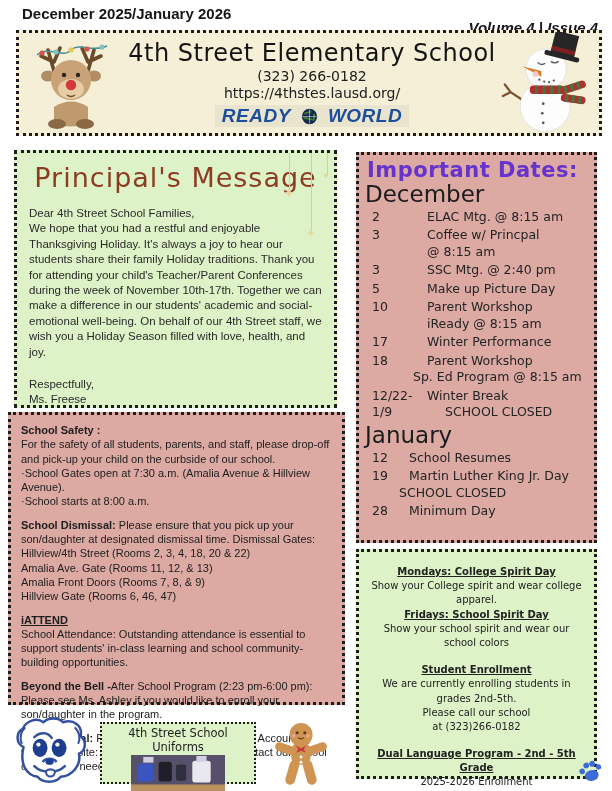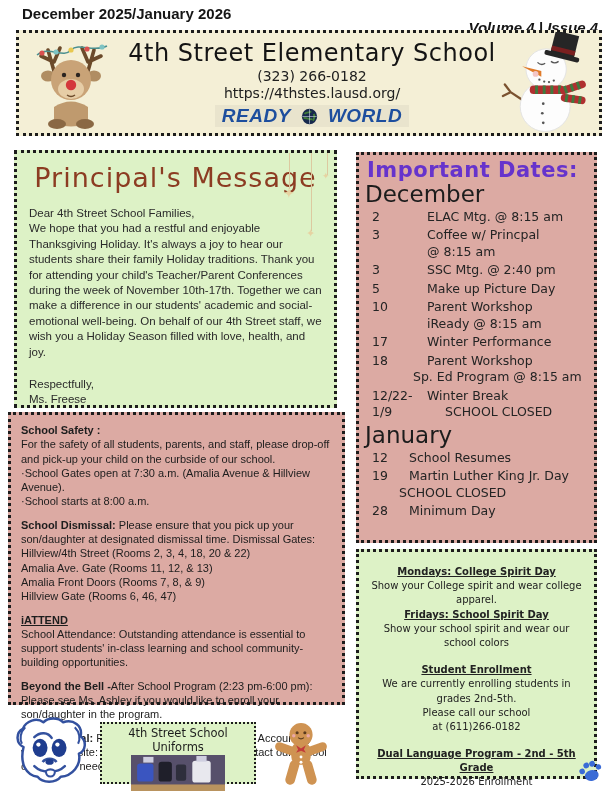--- a/index.html
+++ b/index.html
@@ -294,21 +294,21 @@
     <div class="spirit-sec">
       <div class="spirit-title">Mondays: College Spirit Day</div>
       <div>Show your College spirit and wear college apparel.</div>
       <div class="spirit-title">Fridays: School Spirit Day</div>
       <div>Show your school spirit and wear our school colors</div>
     </div>
     <div class="spirit-sec">
       <div class="spirit-title">Student Enrollment</div>
       <div>We are currently enrolling students in grades 2nd-5th.</div>
       <div>Please call our school</div>
-      <div>at (611)266-0182</div>
+      <div>at (323)266-0182</div>
     </div>
     <div class="spirit-sec">
       <div class="spirit-title">Dual Language Program - 2nd - 5th Grade</div>
       <div>2025-2026 Enrollment</div>
       <div>Please visit website below, or contact our school office if you have any questions, or need assistance.</div>
 
     </div>
   </div>
 
   <svg class="mascot" viewBox="0 0 100 92">

